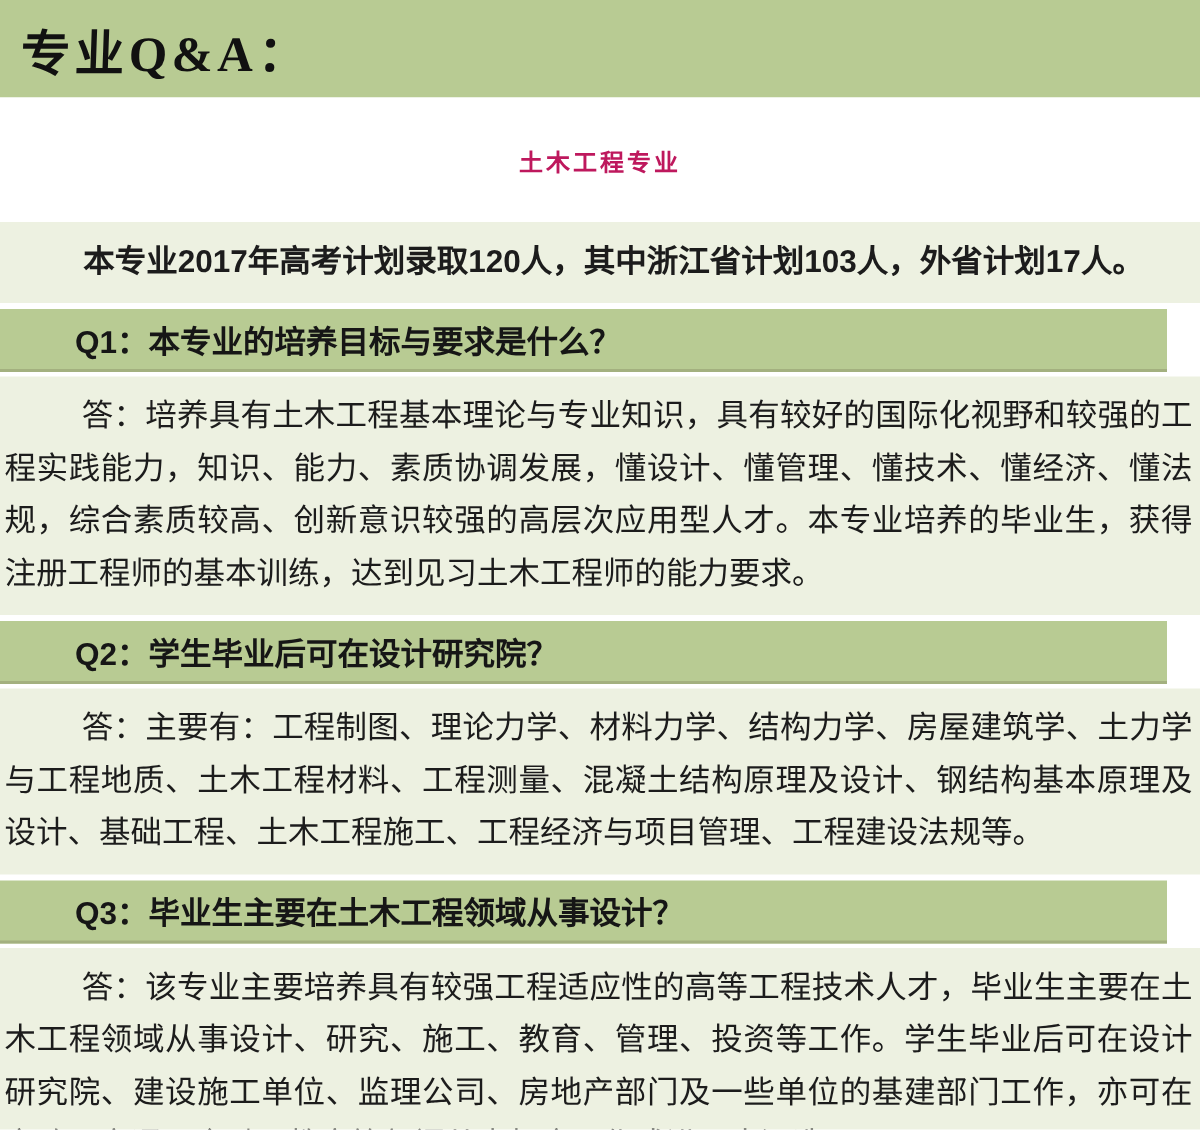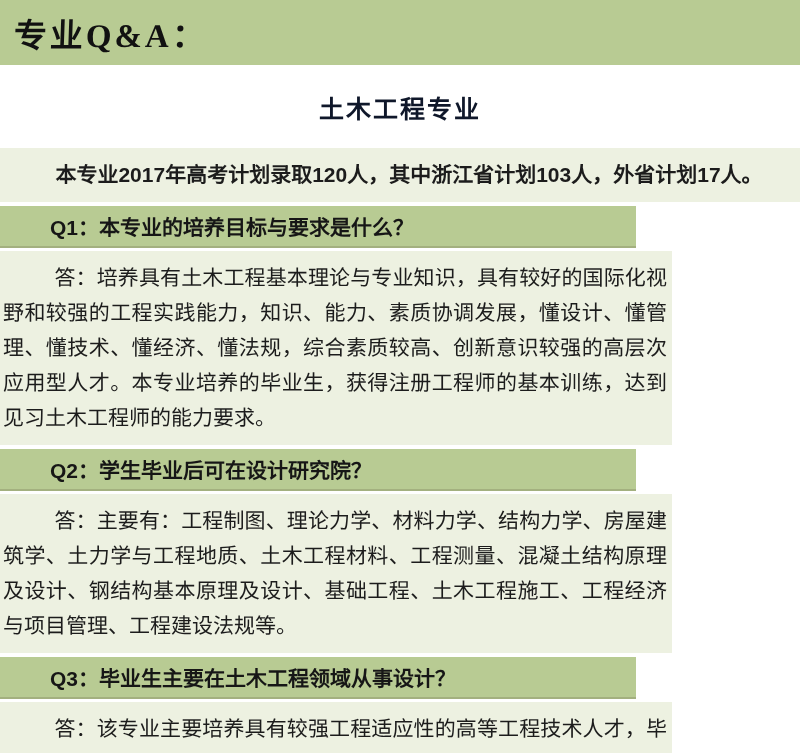--- a/index.html
+++ b/index.html
@@ -34,59 +34,59 @@
   
   .title-band {
     width: 800px;
     height: 83px;
     background: #ffffff;
     display: flex;
     align-items: center;
     justify-content: center;
   }
   .page-title {
-    font-size: 25px;
+    font-size: 16px;
     font-weight: 600;
     letter-spacing: 2px;
-    color: #0f172a;
+    color: #be185d;
   }
   
   .intro-section {
     width: 800px;
     background: #edf1e1;
     margin-bottom: 4px;
     box-sizing: border-box;
     padding: 14px 6px 14px 4px;
   }
   .intro-text {
     font-size: 21px;
     line-height: 26px;
     text-indent: 2.45em;
     font-weight: 600;
   }
   
   .question-bar {
-    width: 636px;
+    width: 778px;
     height: 42px;
     background: #b8cb93;
     border-bottom: 2px solid #a3b07f;
     margin-bottom: 3px;
     display: flex;
     align-items: center;
     box-sizing: border-box;
     padding-left: 50px;
   }
   .question-text {
     font-size: 21px;
     font-weight: 600;
     color: #161616;
   }
   
   .answer-section {
-    width: 672px;
+    width: 800px;
     background: #edf1e1;
     margin-bottom: 4px;
     box-sizing: border-box;
     padding: 9px 5px 10px 3px;
   }
   .answer-section.last {
     margin-bottom: 0;
     min-height: 140px;
   }
   .answer-text {

